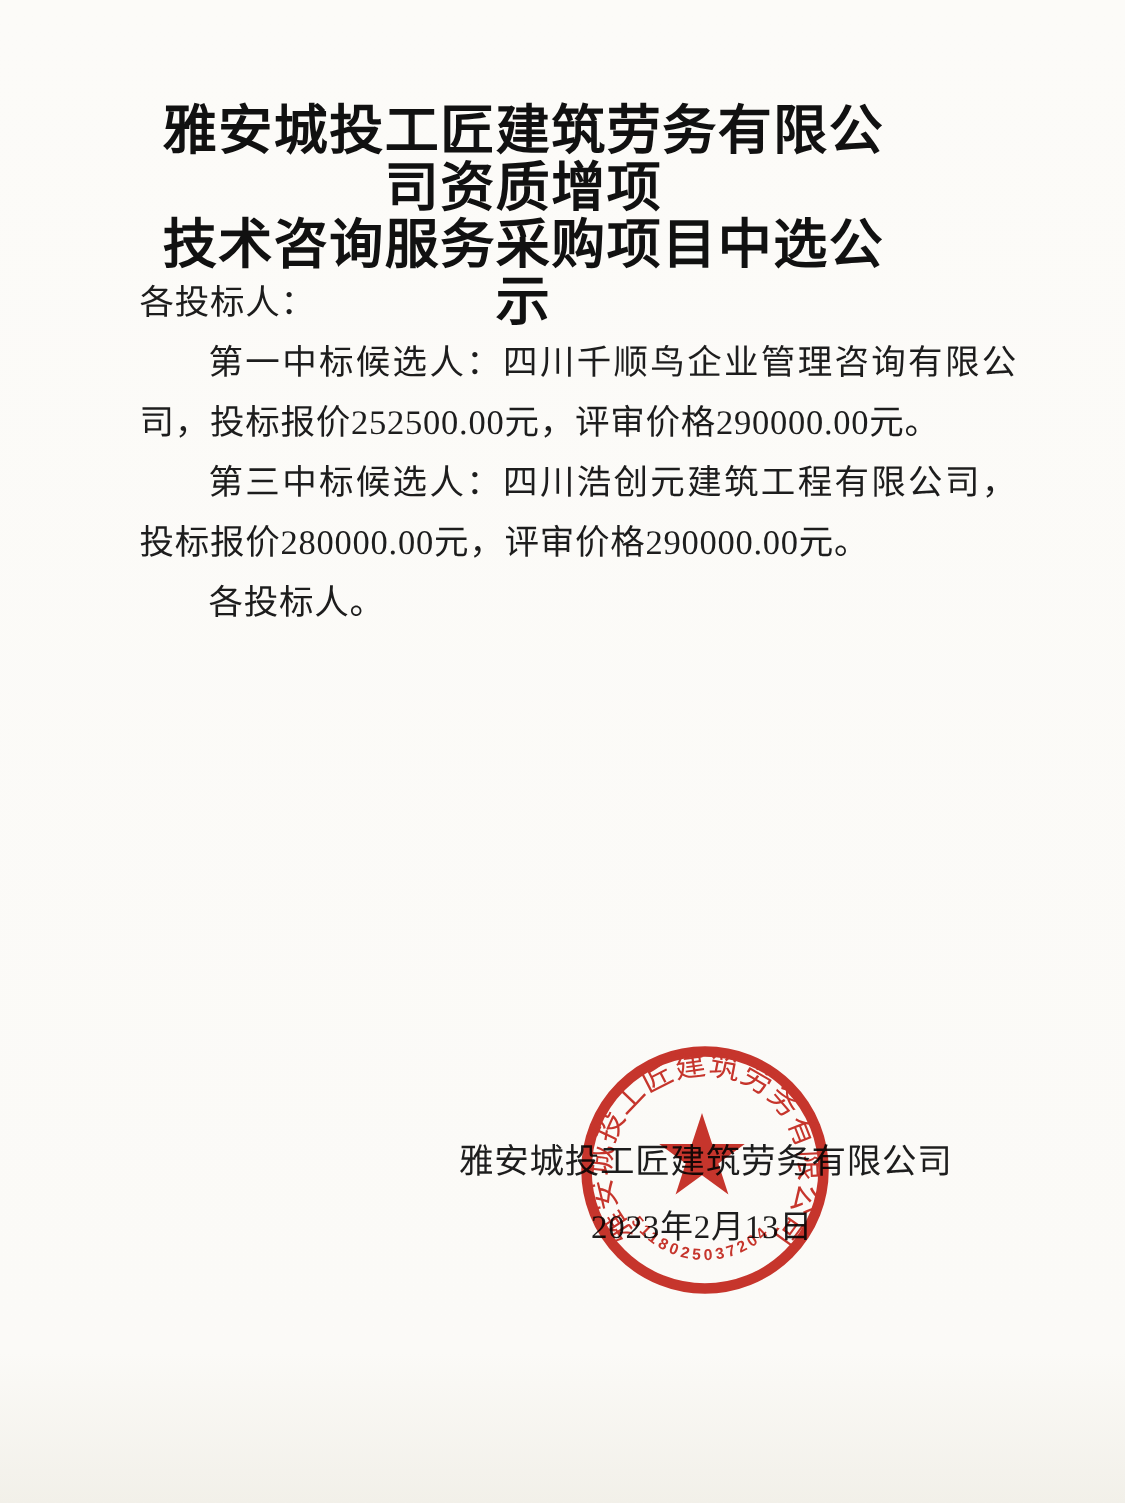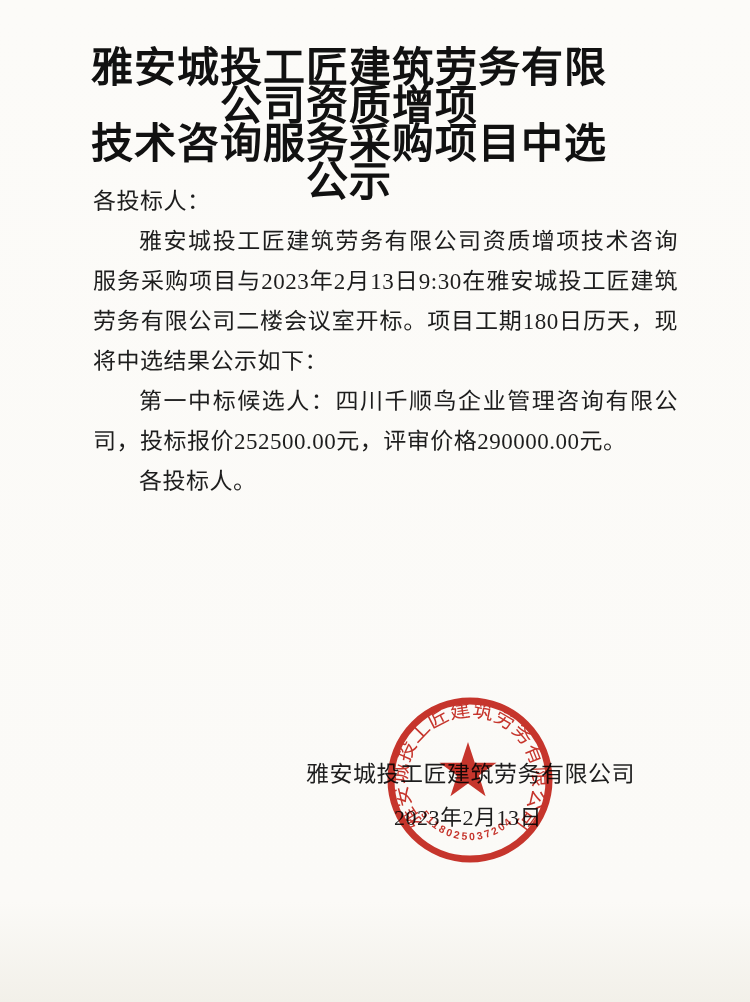--- a/index.html
+++ b/index.html
@@ -4,23 +4,23 @@
 <style>
   html,body{margin:0;padding:0;}
   body{width:750px;height:1002px;overflow:hidden;background:#e9e9e9;}
   .page{
     position:relative;width:750px;height:1002px;
     background:linear-gradient(180deg,#fcfbf8 0%,#fbfaf7 90%,#f2f0e9 100%);
     color:#1b1b1b;
     font-family:"Liberation Serif","DejaVu Serif",serif;
   }
   .title{
-    position:absolute;top:52px;left:91px;width:516px;
-    text-align:center;font-weight:bold;font-size:42px;line-height:38px;
-    font-family:Liberation Mono, monospace;
+    position:absolute;top:68px;left:91px;width:516px;
+    text-align:center;font-weight:bold;font-size:36px;line-height:38px;
+    font-family:Liberation Sans, sans-serif;
     color:#111;letter-spacing:1px;
   }
   .body-text{
     position:absolute;top:160px;left:93px;width:585px;
     font-size:23px;line-height:40px;text-align:justify;
     letter-spacing:0.5px;color:#1d1d1d;
   }
   .body-text p{margin:0;text-indent:2em;}
   .body-text p.no-indent{text-indent:0;margin-top:22px;}
   .signature-company{
@@ -42,22 +42,22 @@
 
 <div class="page">
 
   <div class="title">
     <div>雅安城投工匠建筑劳务有限公司资质增项</div>
     <div>技术咨询服务采购项目中选公示</div>
   </div>
 
   <div class="body-text">
     <p class="no-indent">各投标人：</p>
-    <p>雅安城投工匠建筑劳务有限公司资质增项技术咨询服务采购项目与2023年2月13日9:30在雅安城投工匠建筑劳务有限公司二楼会议室开标。项目工期180日历天，现将中选结果公示如下：</p>
     <p>第一中标候选人：四川千顺鸟企业管理咨询有限公司，投标报价252500.00元，评审价格290000.00元。</p>
+    <p>第三中标候选人：四川浩创元建筑工程有限公司，投标报价280000.00元，评审价格290000.00元。</p>
     <p>各投标人。</p>
   </div>
 
   <div class="signature-company">雅安城投工匠建筑劳务有限公司</div>
   <div class="signature-date">2023年2月13日</div>
 
   <div class="stamp">
     <svg viewBox="0 0 172 172" xmlns="http://www.w3.org/2000/svg">
       <defs>
         <path id="arcName" d="M 41.5,130.5 A 63,63 0 1 1 130.5,130.5" fill="none"></path>

